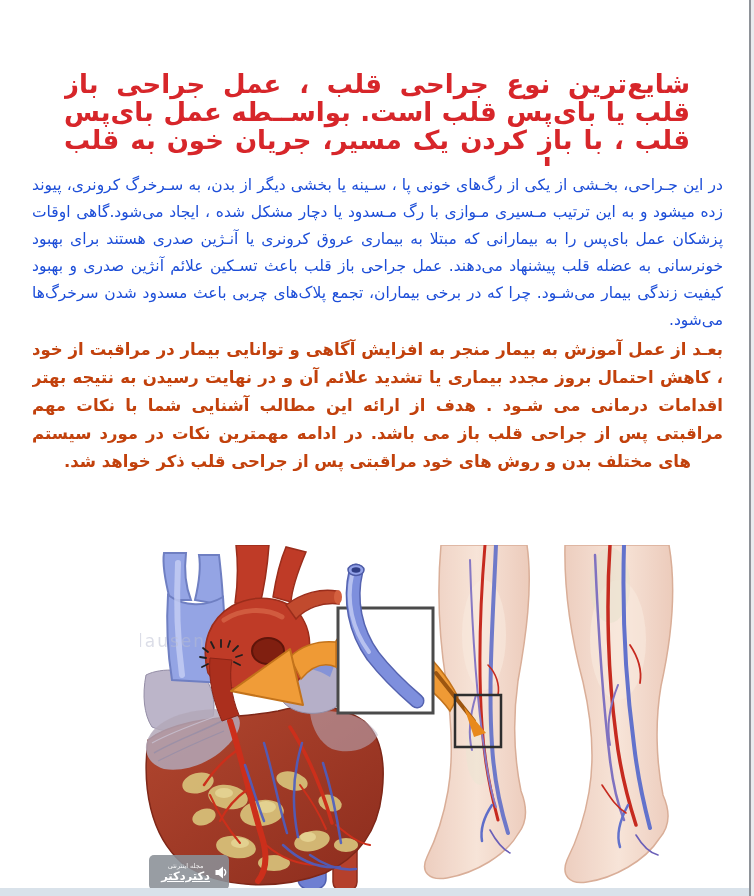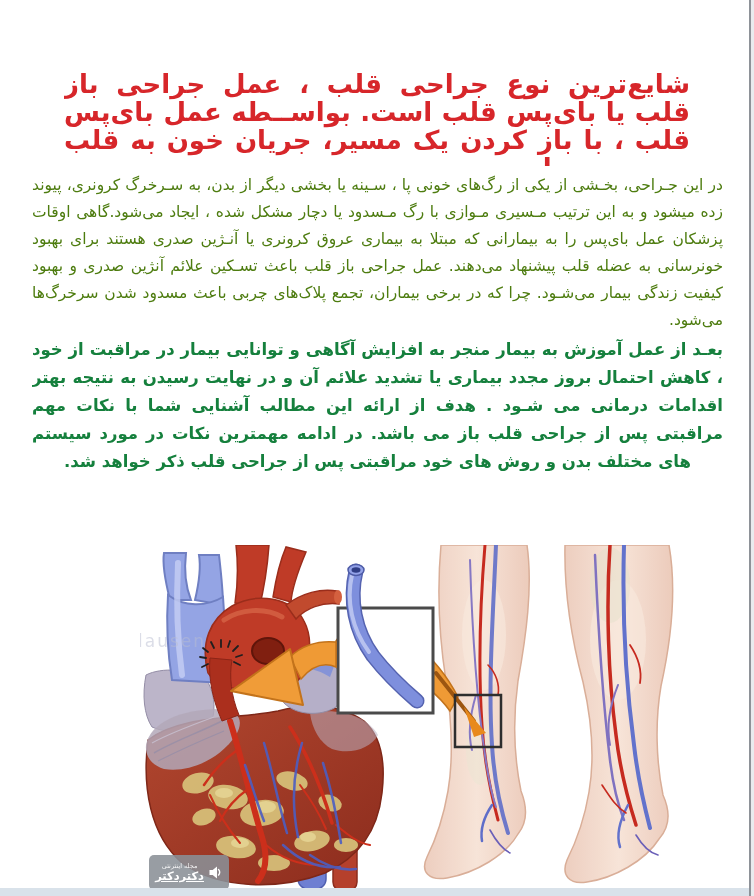--- a/index.html
+++ b/index.html
@@ -12,36 +12,36 @@
     direction:rtl;
   }
   .heading{
     position:absolute;top:70px;left:64px;width:626px;height:96px;
     color:#d7262a;font-size:26px;font-weight:bold;line-height:28px;
     text-align:justify;overflow:hidden;
   }
   .para{position:absolute;left:32px;width:691px;text-align:justify;overflow:hidden;}
   .para.regular{
     top:172px;height:164px;
-    color:#4d7c0f;font-size:15.5px;line-height:27px;font-weight:normal;
+    color:#1d4ed8;font-size:15.5px;line-height:27px;font-weight:normal;
   }
   .para.bold{
     top:336px;height:142px;
-    color:#15803d;font-size:16.5px;line-height:28px;font-weight:bold;
+    color:#c2410c;font-size:16.5px;line-height:28px;font-weight:bold;
     text-align-last:center;
   }
   .figure{
     position:absolute;left:140px;top:545px;width:592px;height:347px;
   }
   .watermark{
     position:absolute;left:149px;top:855px;width:80px;height:35px;
     background:rgba(138,144,150,0.88);
     border-radius:5px;
     display:flex;align-items:center;justify-content:flex-start;
-    padding:2px 6px;box-sizing:border-box;gap:4px;
+    padding:2px 0;box-sizing:border-box;gap:4px;
     color:#ffffff;
   }
   .watermark .txt{display:flex;flex-direction:column;align-items:center;line-height:1.1;}
   .watermark .small{font-size:6.5px;opacity:.9;}
   .watermark .big{font-size:11.5px;font-weight:bold;text-decoration:underline;}
   .bottom-strip{
     position:absolute;left:0;top:888px;width:754px;height:8px;background:#d9e2ea;
   }
   .right-border{
     position:absolute;left:749px;top:0;width:2px;height:896px;background:#8e9298;

